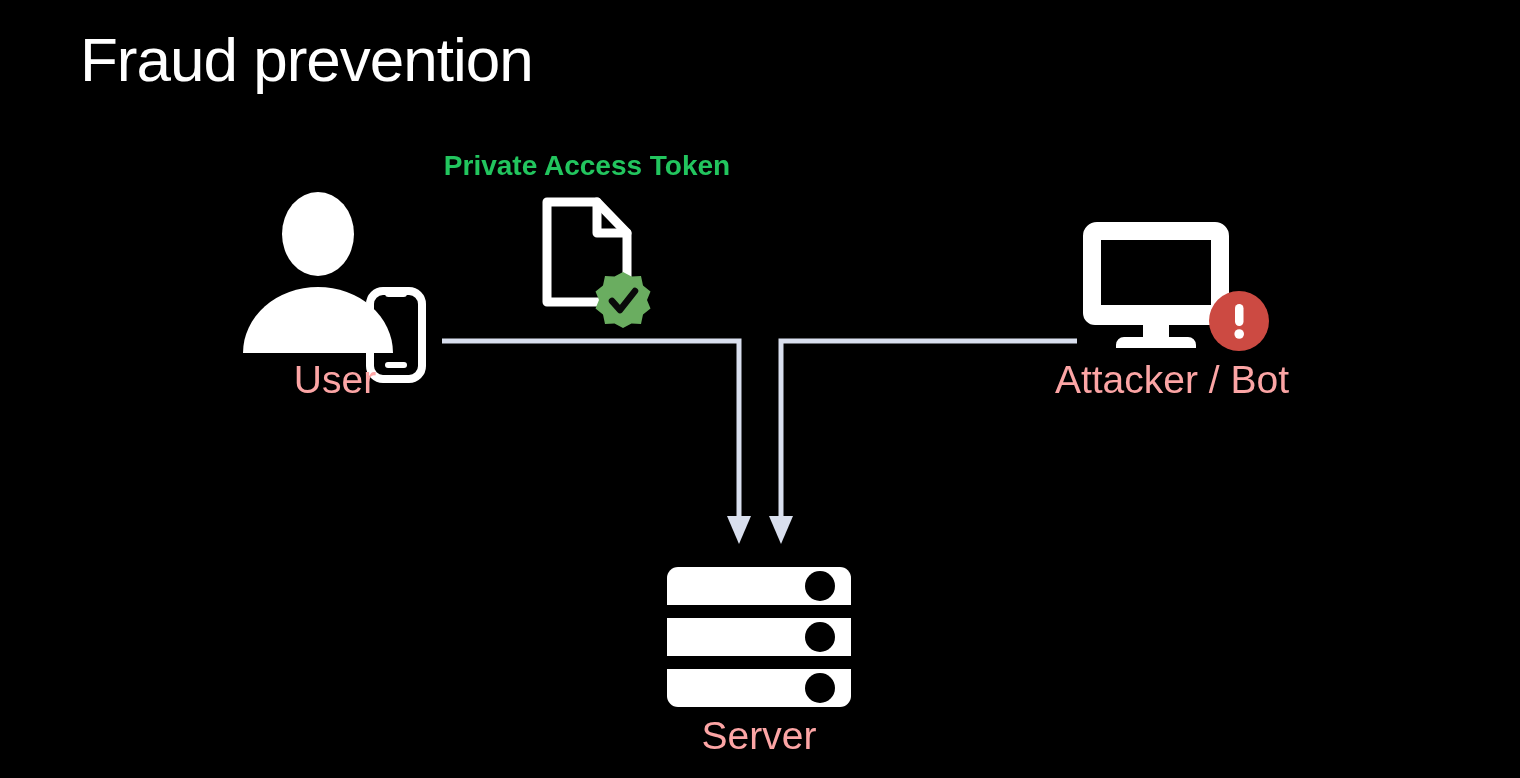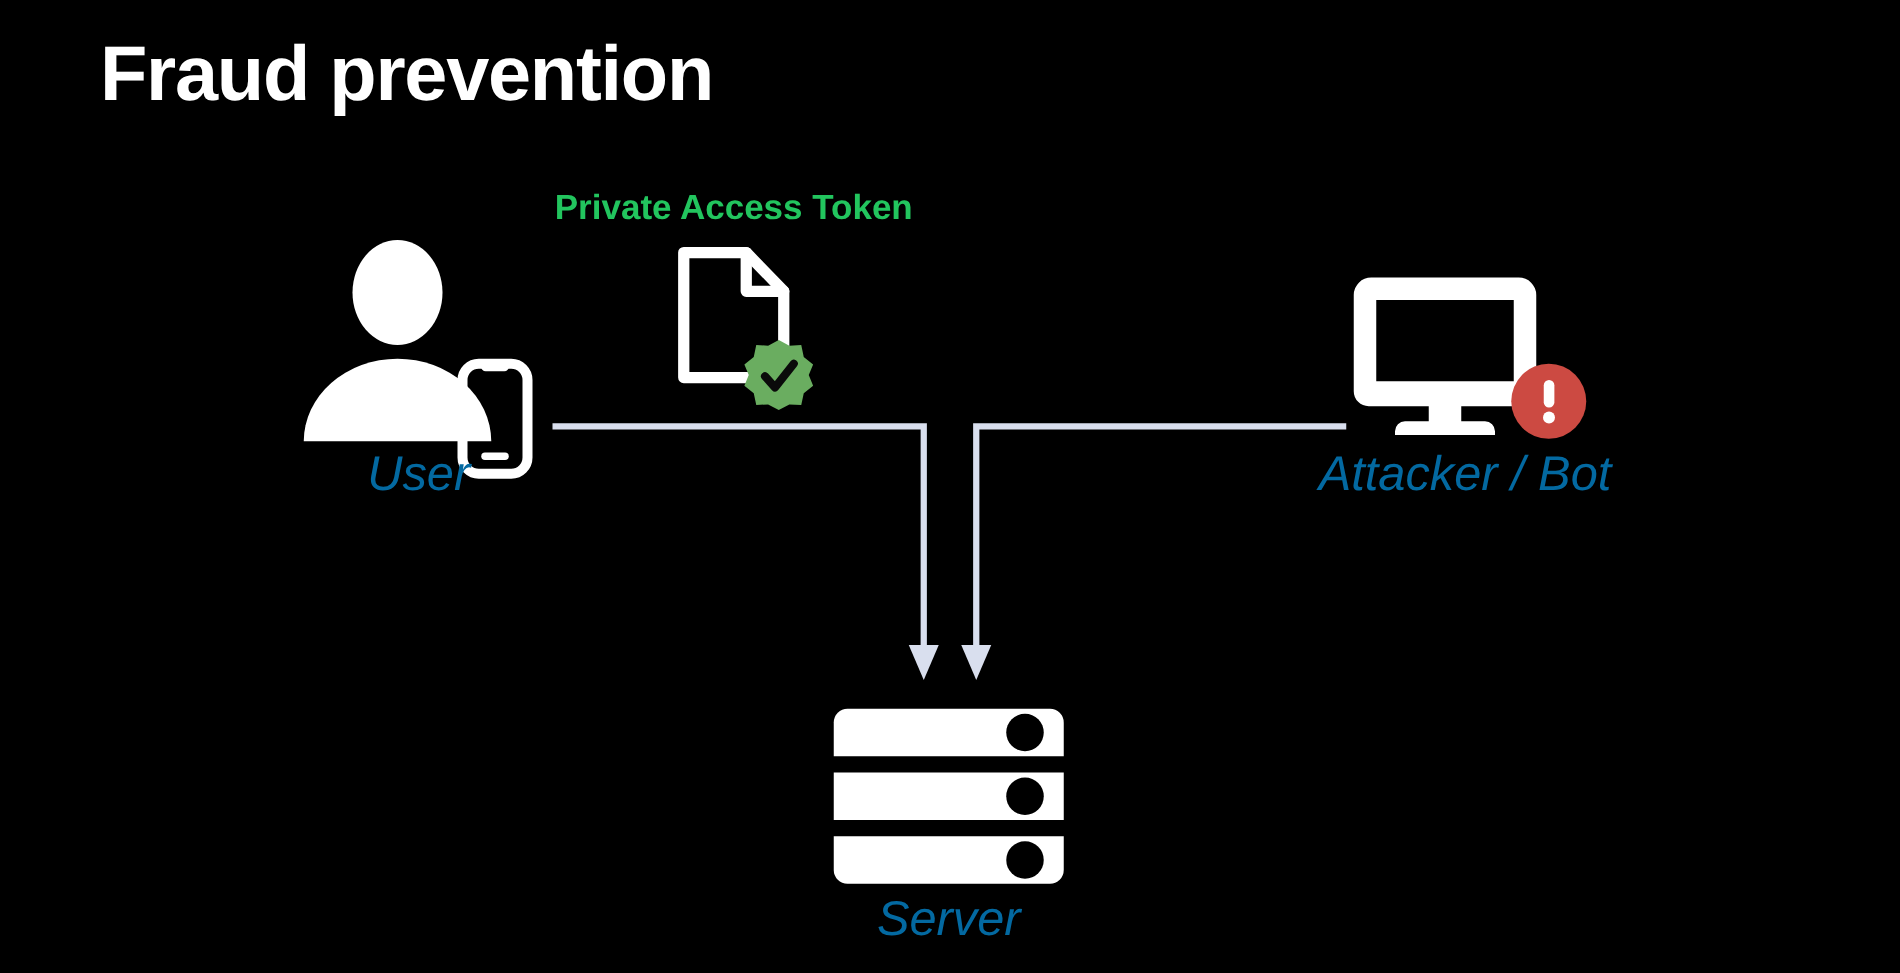--- a/index.html
+++ b/index.html
@@ -20,34 +20,33 @@
     position: relative;
     width: 1520px;
     height: 778px;
     background: #000000;
   }
   .page-title {
     position: absolute;
     left: 80px;
     top: 26px;
     font-size: 62px;
-    font-weight: bold;
+    font-weight: normal;
     letter-spacing: -1px;
     line-height: 1.1;
     color: #ffffff;
     white-space: nowrap;
   }
   .node-label {
     position: absolute;
     font-size: 39px;
     font-weight: 400;
-    color: #0369a1;
+    color: #fca5a5;
     white-space: nowrap;
     text-align: center;
-    font-style: italic;
   }
   .token-label {
     position: absolute;
     font-size: 28px;
     font-weight: bold;
     color: #22c55e;
     white-space: nowrap;
     text-align: center;
   }
   .icon-wrap {

